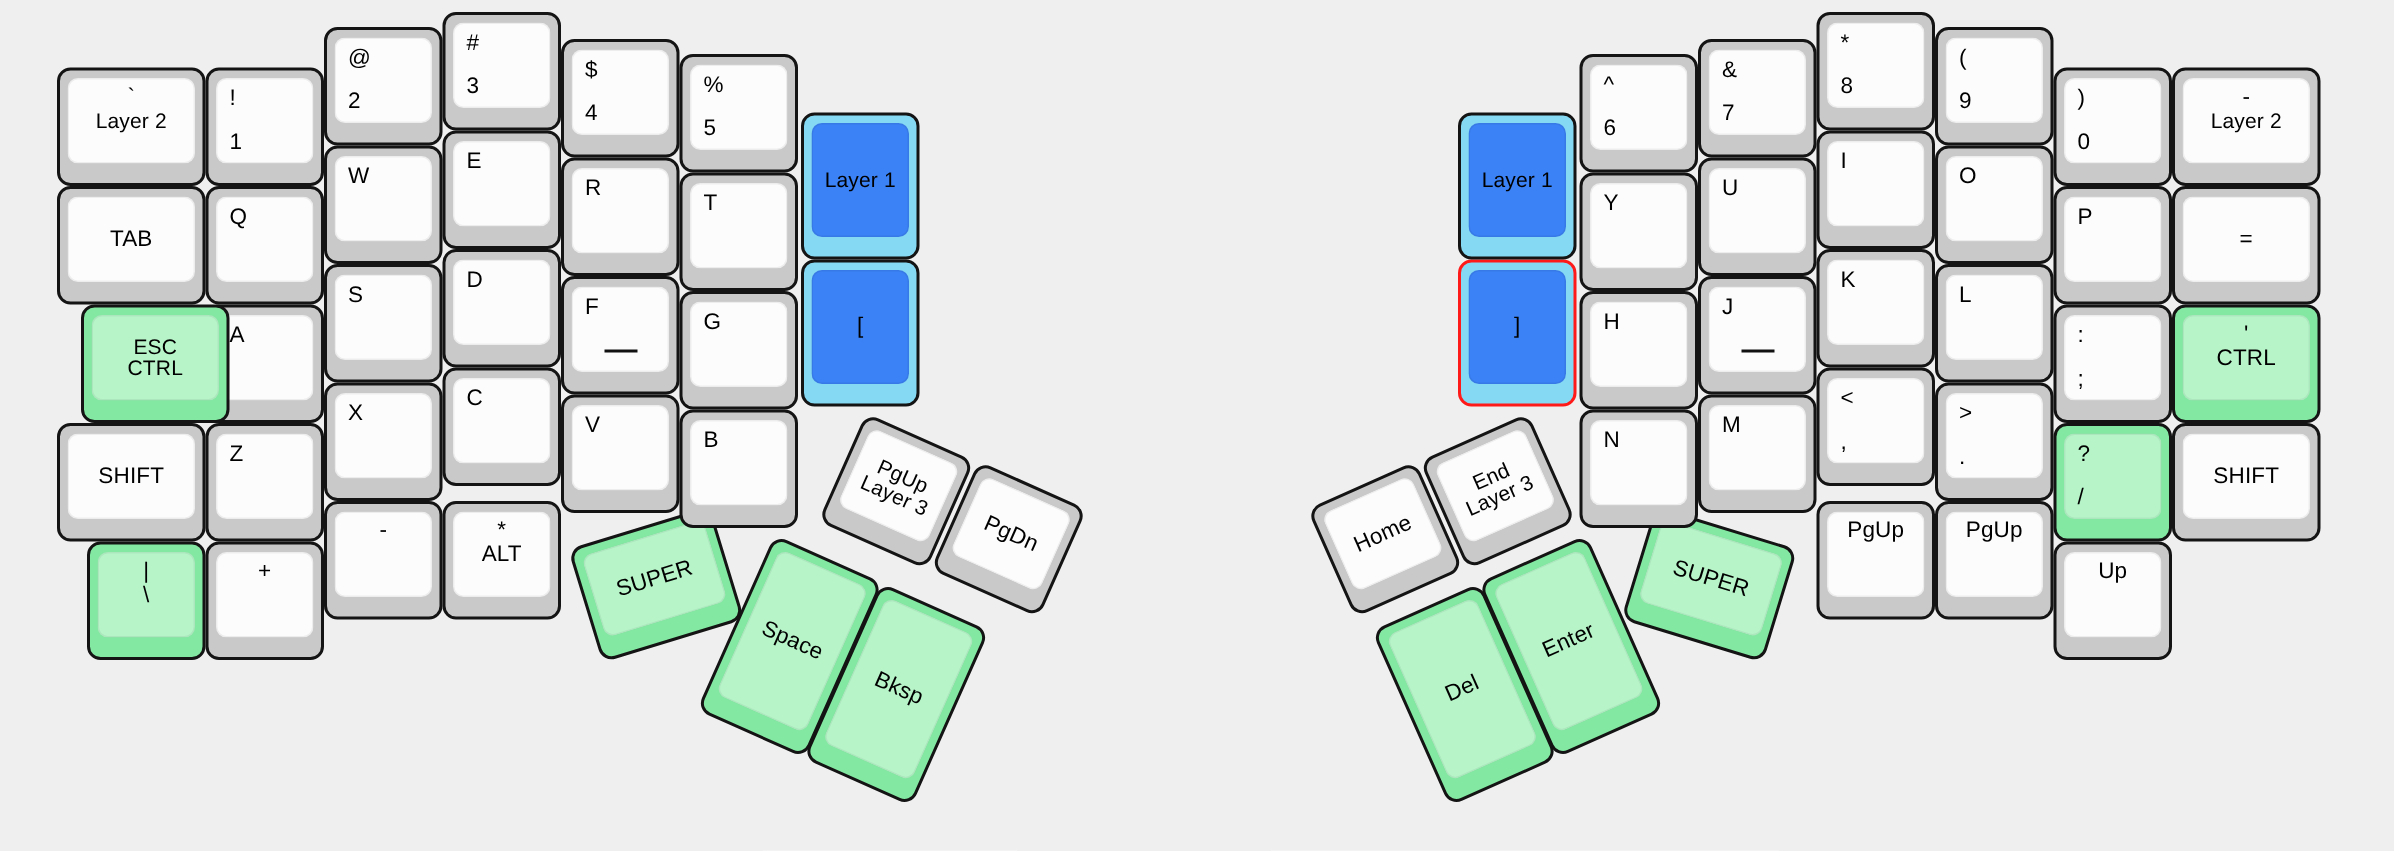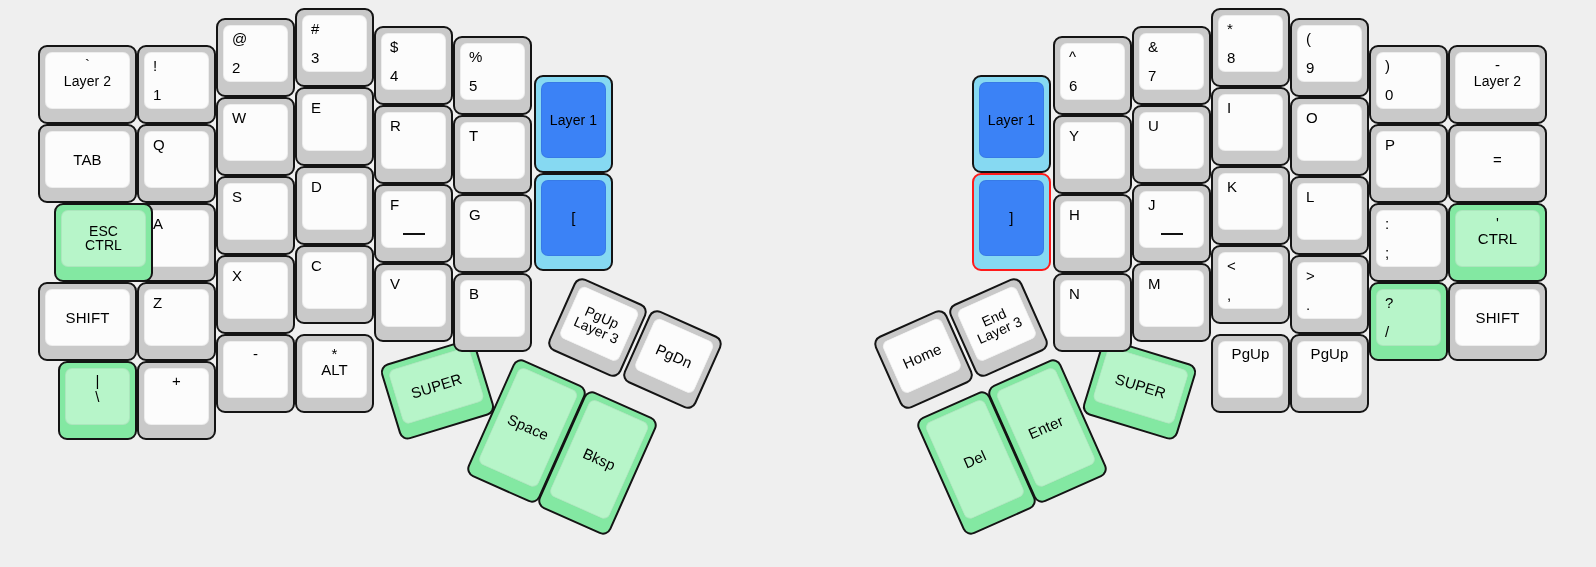--- a/index.html
+++ b/index.html
@@ -389,20 +389,25 @@
           <div class="lg tl">:</div>
           <div class="lg bl">;</div>
         </div>
       </div>
       <div class="key green" style="left: 1369px; top: 282px; width: 79px; height: 79px; z-index: 77;">
         <div class="cap">
           <div class="lg tl">?</div>
           <div class="lg bl">/</div>
         </div>
       </div>
+      <div class="key" style="left: 1369px; top: 361px; width: 79px; height: 79px; z-index: 76;">
+        <div class="cap">
+          <div class="lg tc">Up</div>
+        </div>
+      </div>
       <div class="key" style="left: 1448px; top: 45px; width: 99px; height: 79px; z-index: 75;">
         <div class="cap">
           <div class="lg tc">-</div>
           <div class="lg ctr small">Layer 2</div>
         </div>
       </div>
       <div class="key" style="left: 1448px; top: 124px; width: 99px; height: 79px; z-index: 74;">
         <div class="cap">
           <div class="lg ctr">=</div>
         </div>

